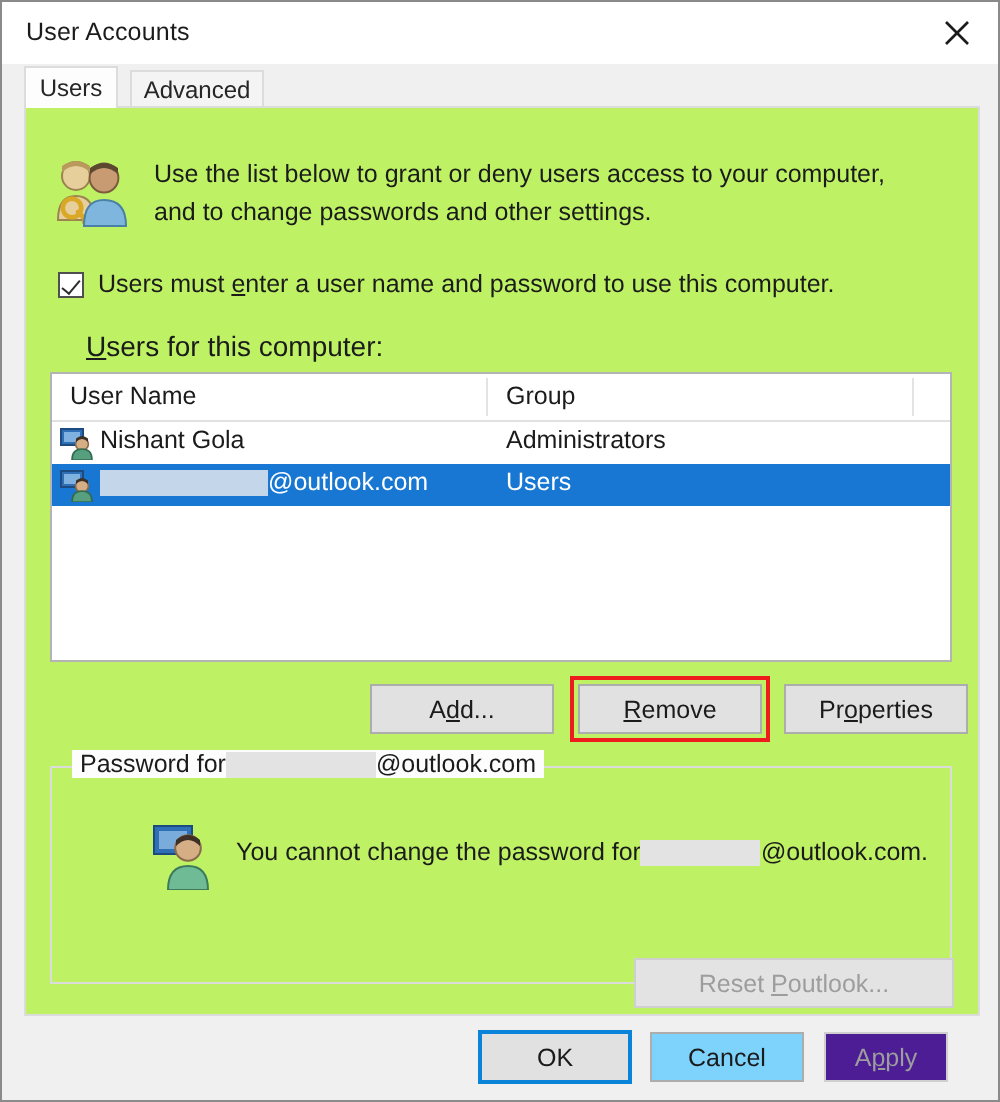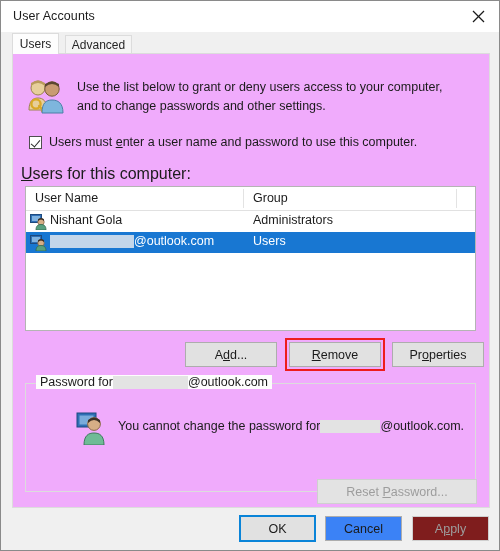--- a/index.html
+++ b/index.html
@@ -91,21 +91,21 @@
   }
 
   
   #panel {
     position: absolute;
     left: 11px;
     top: 52px;
     width: 478px;
     height: 455px;
     box-sizing: border-box;
-    background: #f0abfc;
+    background: #bef264;
     border: 1px solid #dcdcdc;
   }
 
   
   #desc-icon {
     position: absolute;
     left: 12px;
     top: 23px;
     width: 40px;
     height: 38px;
@@ -152,23 +152,23 @@
   #checkbox-label {
     margin-left: 7px;
     font-size: 12.5px;
     color: #1b1b1b;
     white-space: nowrap;
   }
 
   
   #list-label {
     position: absolute;
-    left: 8px;
+    left: 30px;
     top: 111px;
-    font-size: 16px;
+    font-size: 14px;
     color: #1b1b1b;
   }
   .u { text-decoration: underline; text-underline-offset: 1px; }
 
   
   #listview {
     position: absolute;
     left: 12px;
     top: 132px;
     width: 451px;
@@ -322,37 +322,37 @@
     top: 507px;
     width: 498px;
     height: 42px;
     background: #f0f0f0;
   }
   .fbtn {
     position: absolute;
     top: 8px;
     height: 25px;
     box-sizing: border-box;
-    background: #3b82f6;
+    background: #7dd3fc;
     border: 1px solid #adadad;
     font-size: 12.5px;
     color: #1b1b1b;
     display: flex;
     align-items: center;
     justify-content: center;
     cursor: default;
   }
   #btn-ok {
     left: 238px; width: 77px;
     background: #e1e1e1;
     border: 2px solid #0a84d8;
     top: 7px; height: 27px;
   }
   #btn-cancel { left: 324px; width: 77px; }
-  #btn-apply  { left: 411px; width: 77px; color: #9d9d9d; background: #7f1d1d; border-color: #cfcfcf; }
+  #btn-apply  { left: 411px; width: 62px; color: #9d9d9d; background: #4c1d95; border-color: #cfcfcf; }
 </style>
 </head>
 <body>
 
 <div id="window">
 
   <div id="titlebar">
     <div id="title-text">User Accounts</div>
     <div id="close-button">
       <span>
@@ -473,21 +473,21 @@
         </svg>
       </div>
 
       <div id="pw-text">
           <span>You cannot change the password for </span>
           <span class="redaction gray" style="width:60px;"></span>
           <span>@outlook.com.</span>
         </div>
 
       <div class="btn disabled" id="btn-reset">
-          <span><span>Reset </span><span class="u">P</span><span>assword...</span></span>
+          <span><span>Reset </span><span class="u">P</span><span>outlook...</span></span>
         </div>
     </div>
   </div>
 
   <div id="footer">
     <div class="fbtn" id="btn-ok">
       <span>OK</span>
     </div>
     <div class="fbtn" id="btn-cancel">
       <span>Cancel</span>

